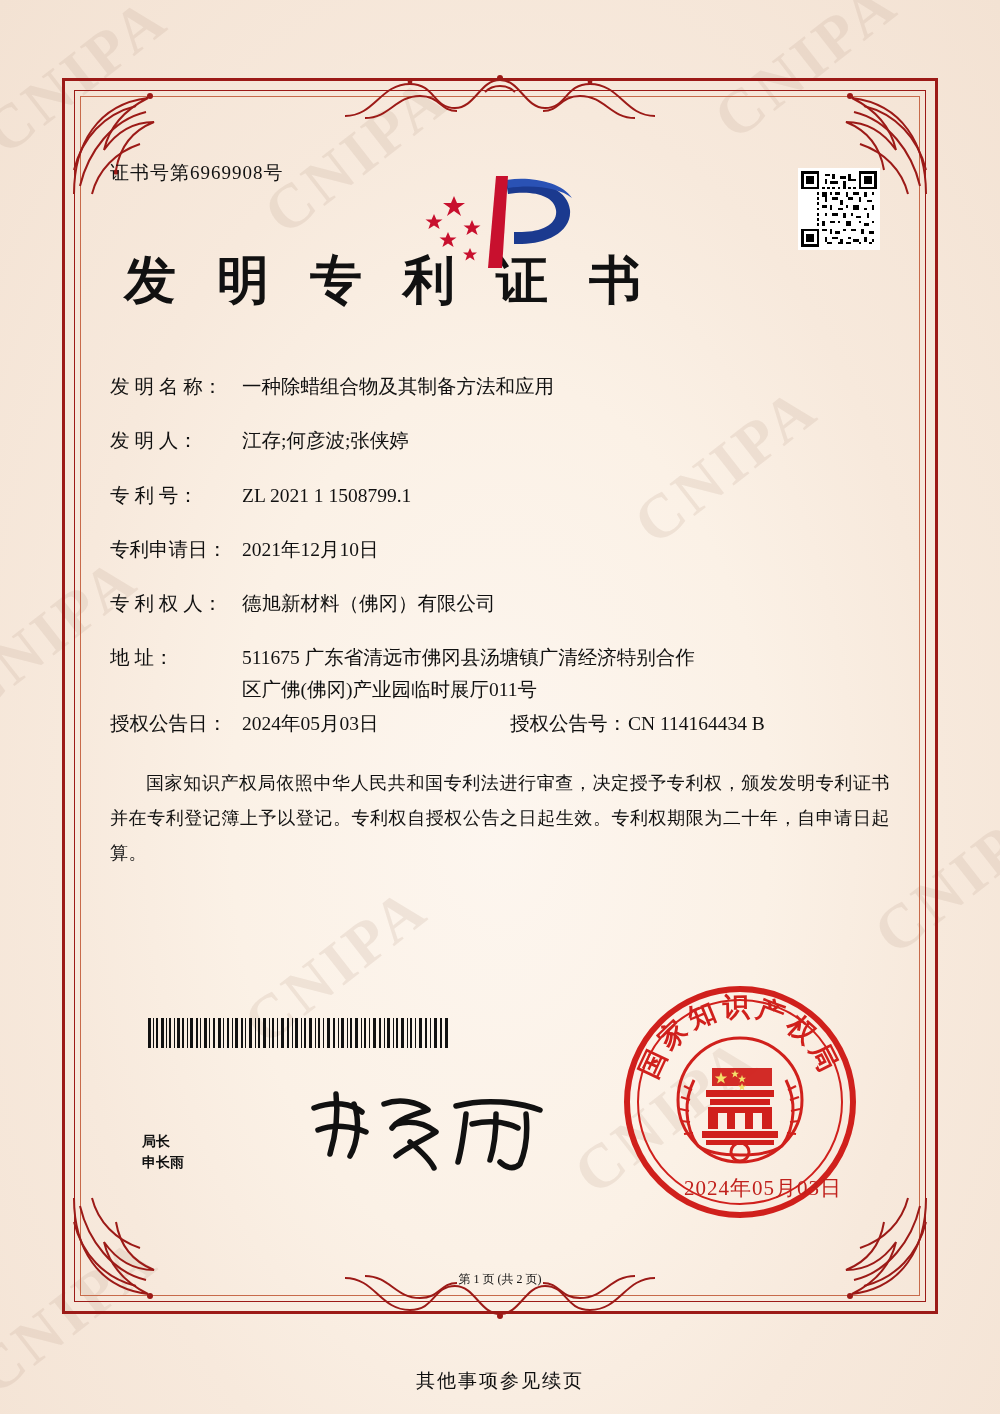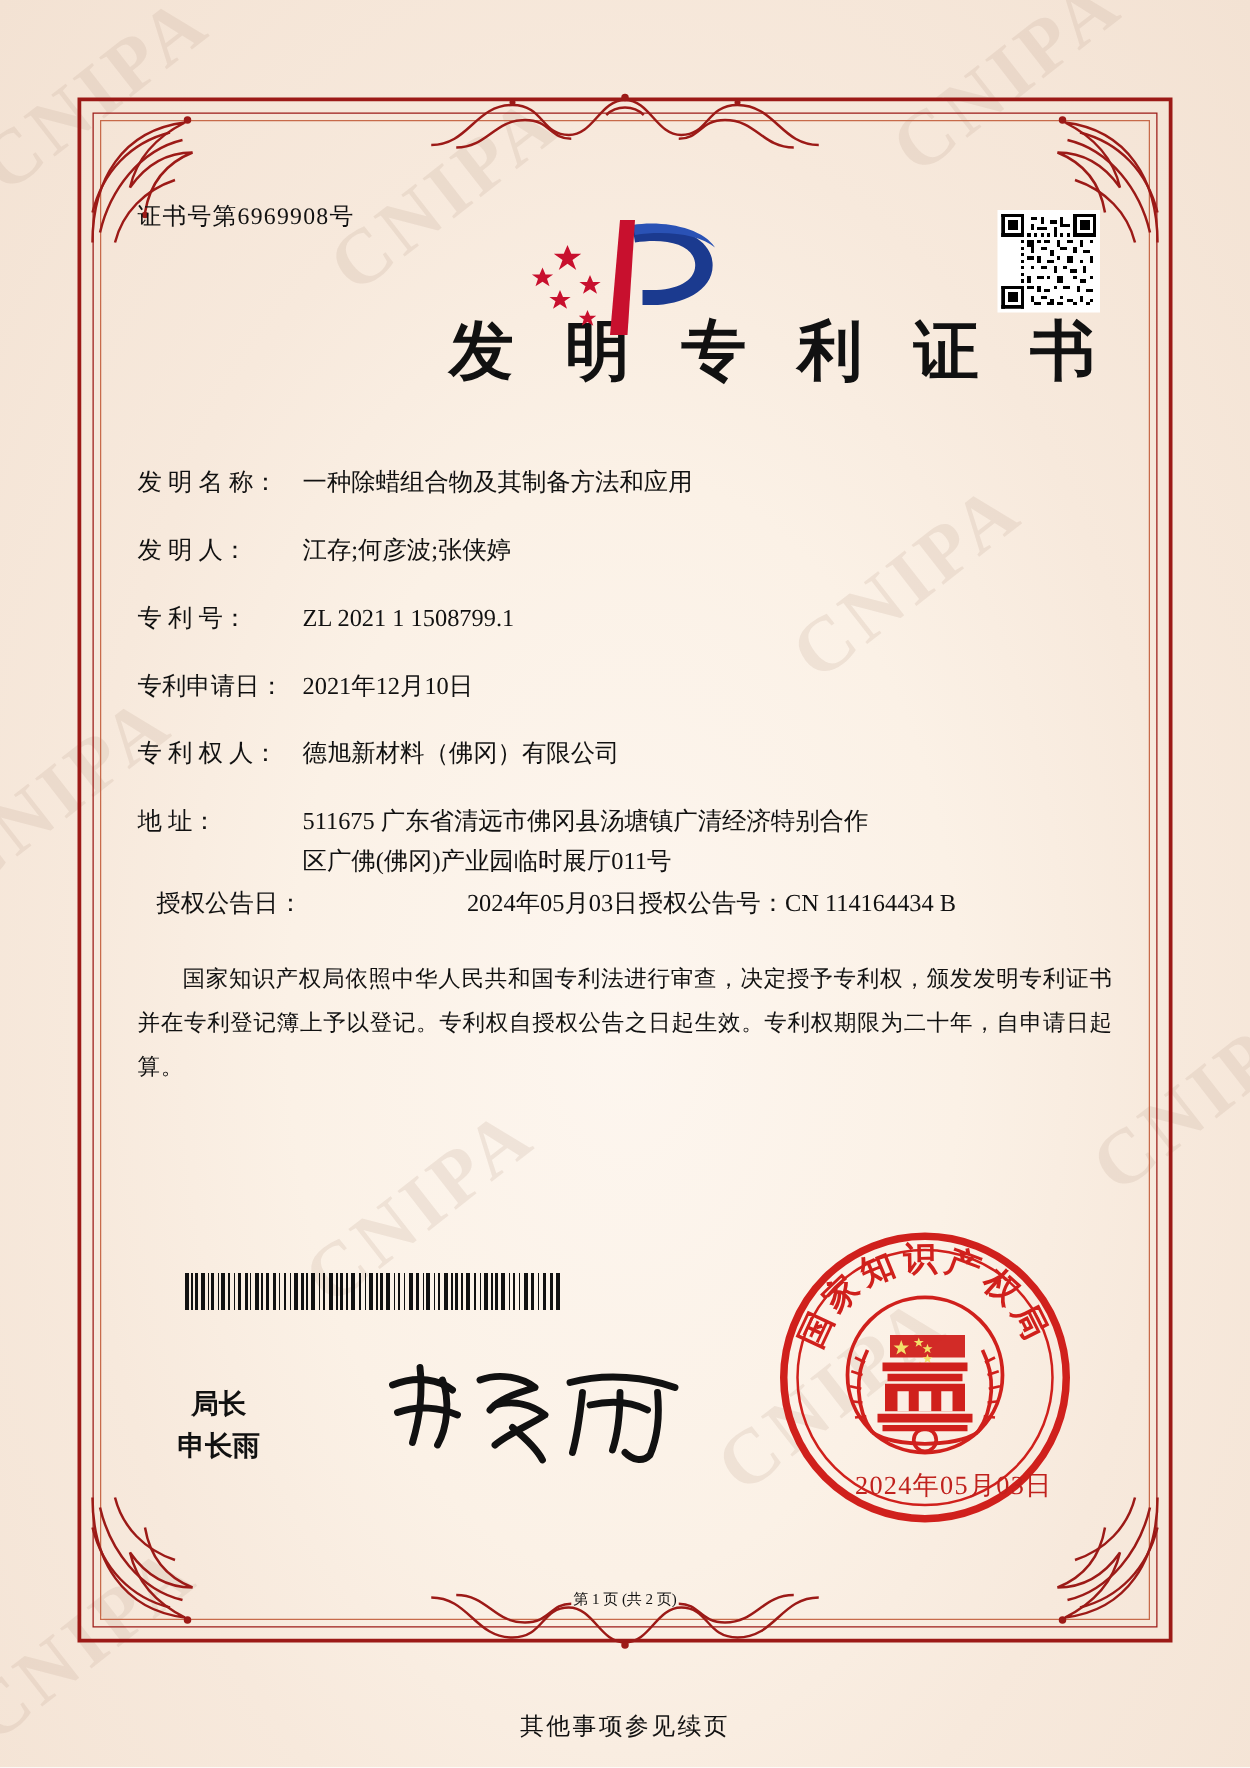--- a/index.html
+++ b/index.html
@@ -120,21 +120,21 @@
     width: 82px;
     height: 82px;
     background: #fff;
     padding: 3px;
     box-sizing: border-box;
   }
   .qr svg { display:block; width:100%; height:100%; }
 
   .title {
     margin-top: 60px;
-    text-align: right;
+    text-align: left;
     font-size: 52px;
     font-weight: bold;
     letter-spacing: 14px;
     color: #111;
     font-family: "Liberation Serif", "DejaVu Serif", serif;
     text-indent: 14px;
   }
 
   .fields {
     margin-top: 56px;
@@ -157,21 +157,20 @@
     flex: 1;
   }
   .addr-second {
     margin-left: 132px;
     margin-top: 2px;
   }
   .row-two-col {
     display: flex;
     align-items: flex-start;
     margin-bottom: 28px;
-    text-align: right;
   }
   .col-a { width: 400px; display: flex; }
   .col-b { display: flex; }
   .col-b .field-label { width: 118px; flex: 0 0 118px; }
 
   .para {
     margin-top: 22px;
     font-size: 18px;
     line-height: 1.95;
     text-align: justify;
@@ -187,25 +186,24 @@
     bottom: 236px;
     width: 300px;
     height: 30px;
   }
   .barcode svg { display:block; width:100%; height:100%; }
 
   .signature-block {
     position: absolute;
     left: 32px;
     bottom: 110px;
-    font-size: 22px;
+    font-size: 14px;
     color: #111;
     line-height: 1.55;
     font-weight: bold;
-    text-align: center;
   }
   .sig-script {
     position: absolute;
     left: 190px;
     bottom: 110px;
     width: 260px;
     height: 90px;
   }
   .sig-script svg { width: 100%; height: 100%; display:block; }
 

